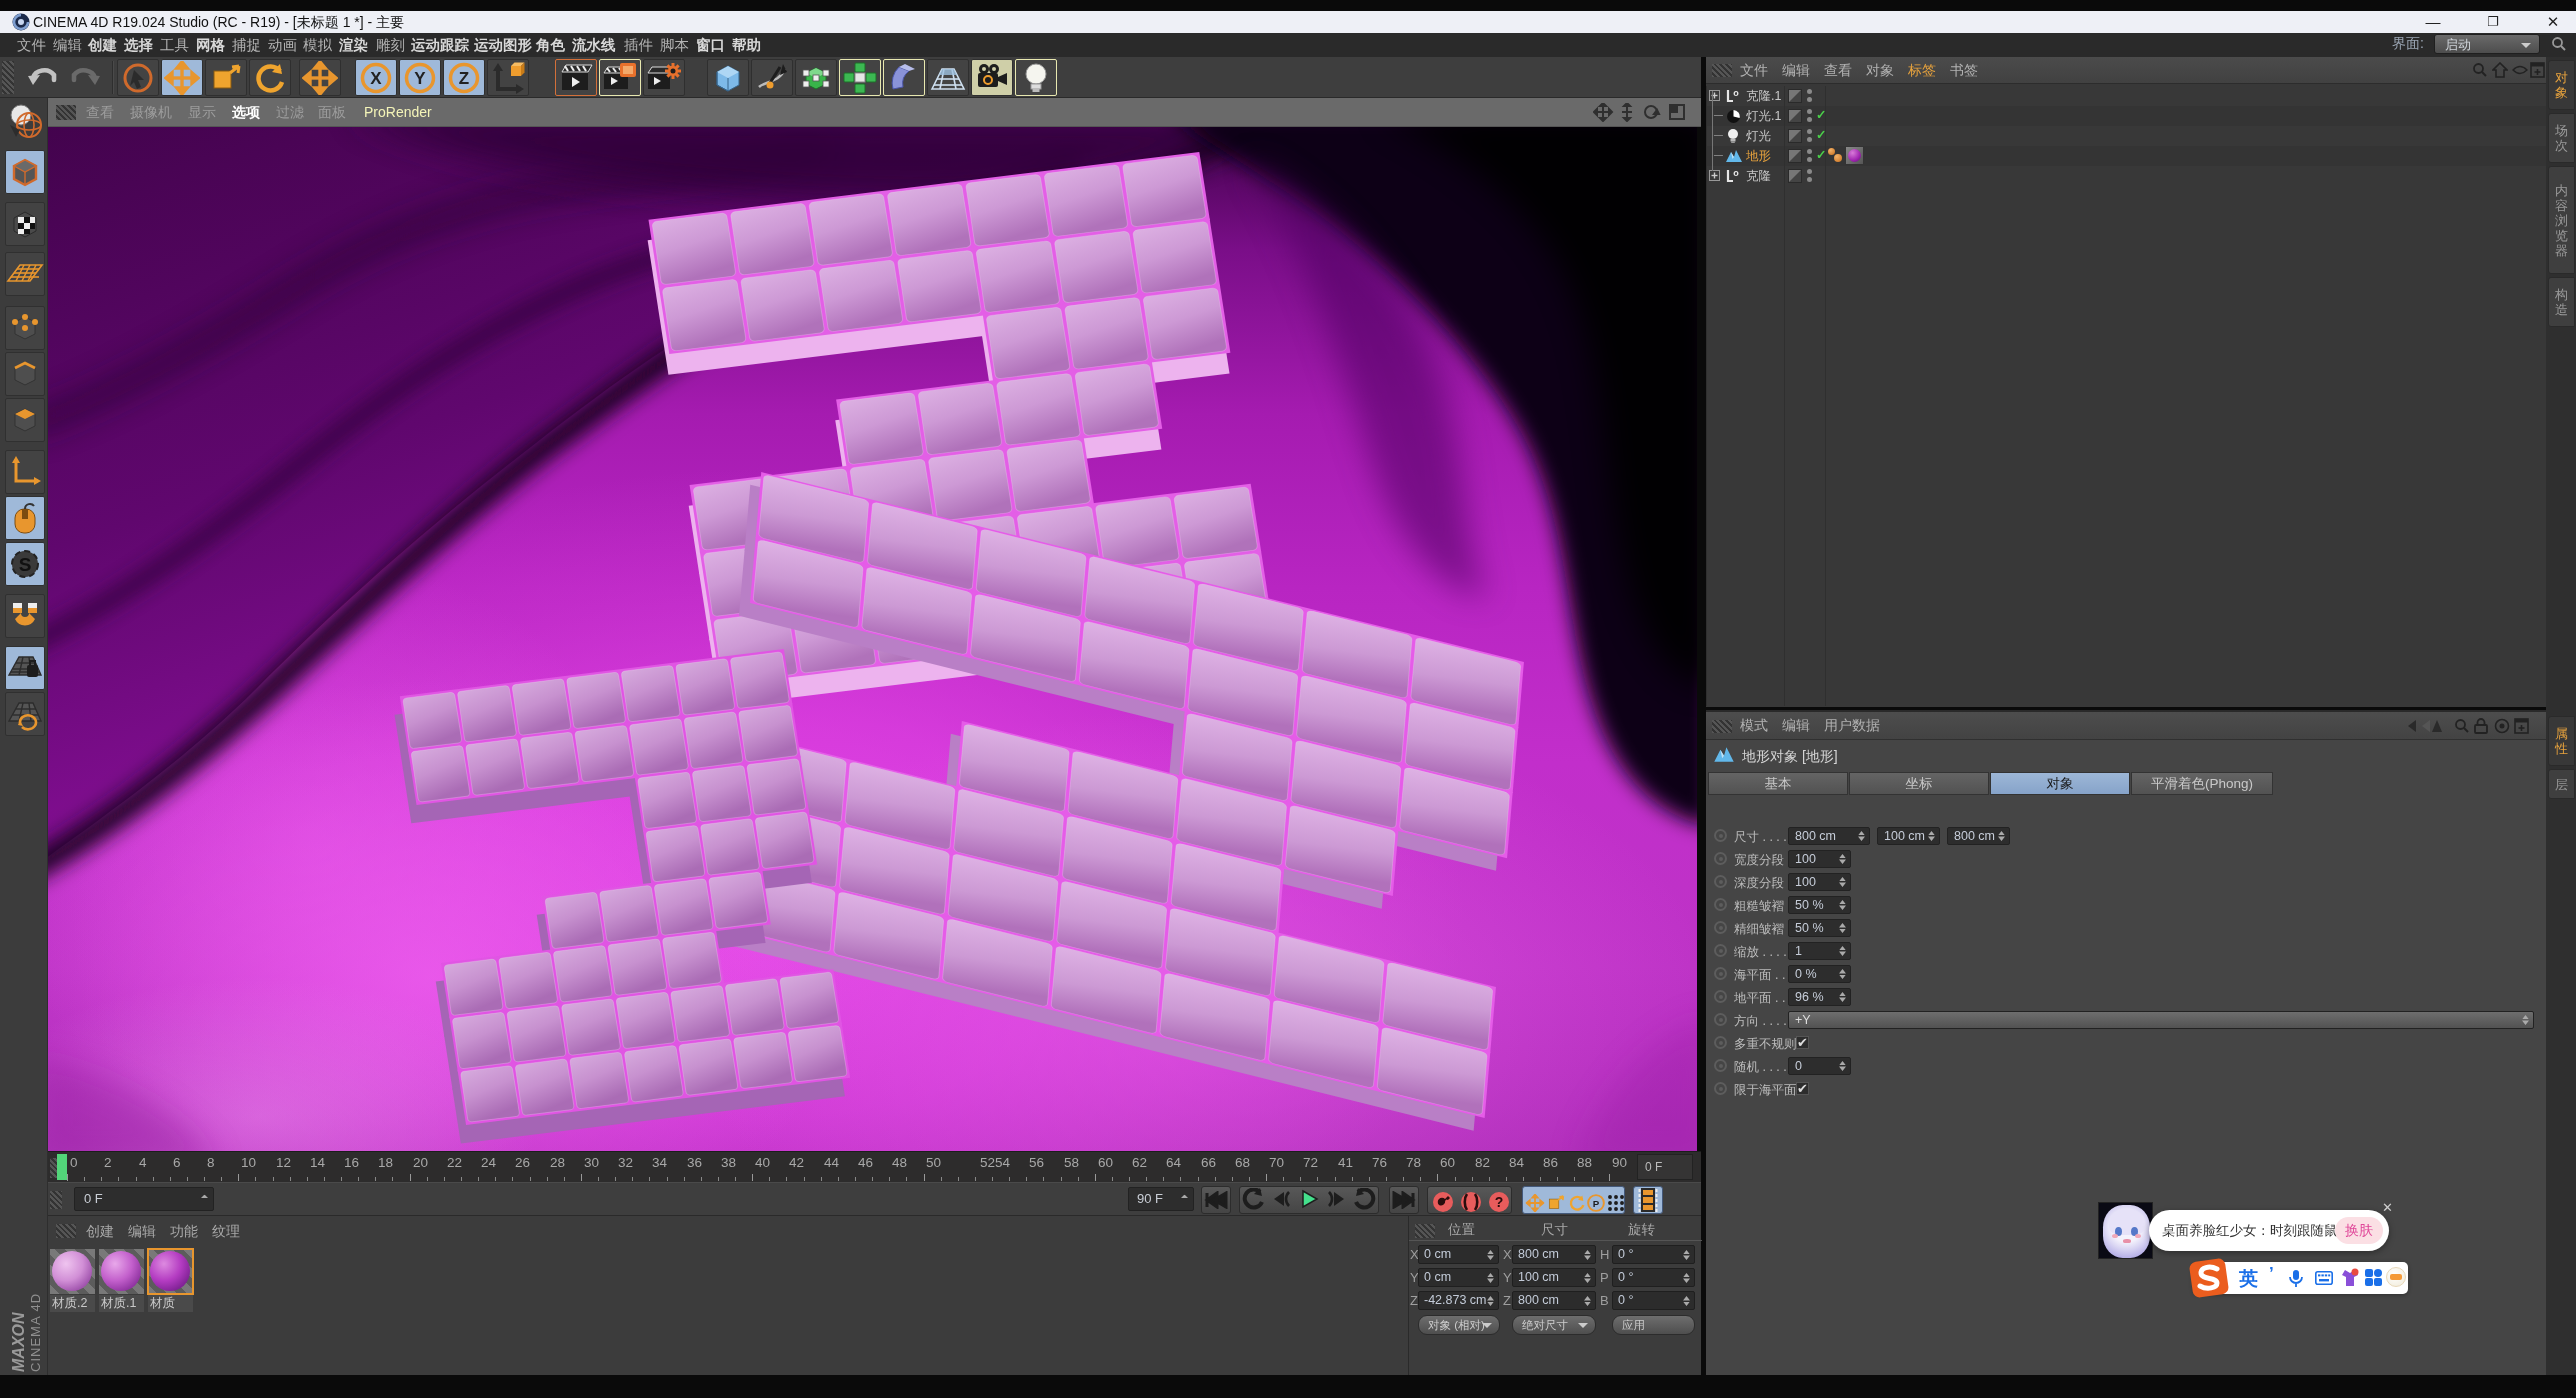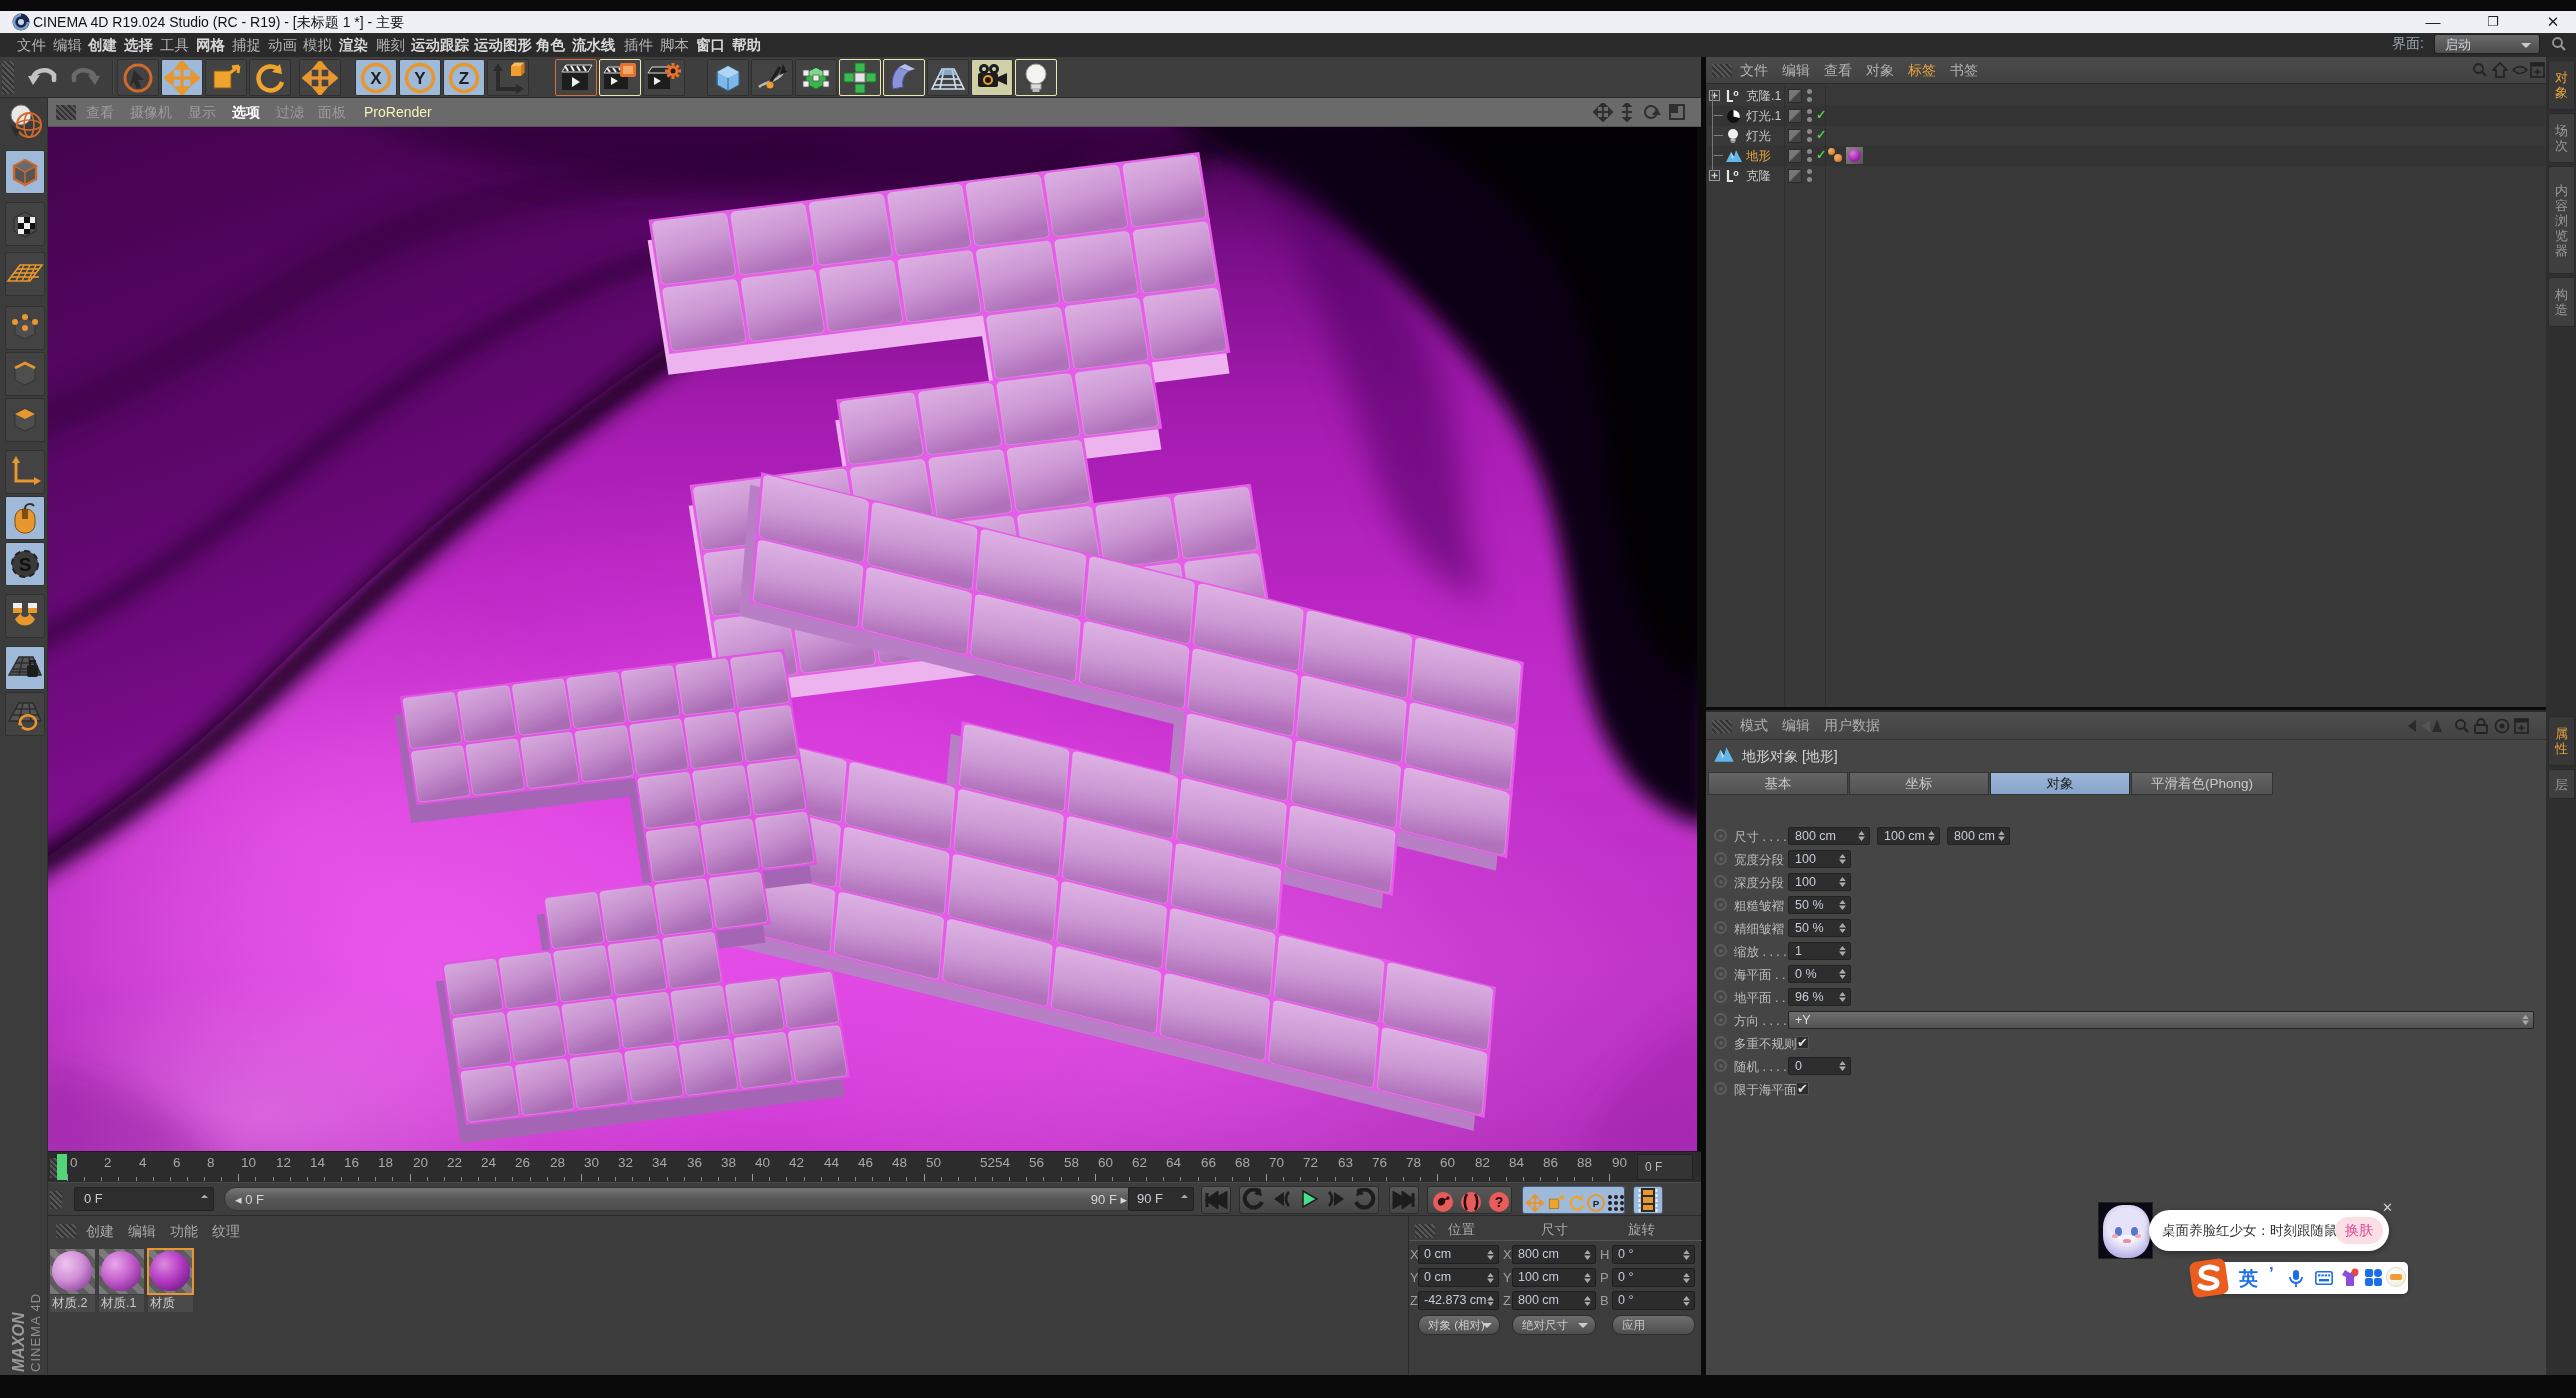--- a/index.html
+++ b/index.html
@@ -814,21 +814,21 @@
 <span class="num" style="left:947px">54</span>
 <span class="num" style="left:981px">56</span>
 <span class="num" style="left:1016px">58</span>
 <span class="num" style="left:1050px">60</span>
 <span class="num" style="left:1084px">62</span>
 <span class="num" style="left:1118px">64</span>
 <span class="num" style="left:1153px">66</span>
 <span class="num" style="left:1187px">68</span>
 <span class="num" style="left:1221px">70</span>
 <span class="num" style="left:1255px">72</span>
-<span class="num" style="left:1290px">63</span>
+<span class="num" style="left:1290px">41</span>
 <span class="num" style="left:1324px">76</span>
 <span class="num" style="left:1358px">78</span>
 <span class="num" style="left:1392px">60</span>
 <span class="num" style="left:1427px">82</span>
 <span class="num" style="left:1461px">84</span>
 <span class="num" style="left:1495px">86</span>
 <span class="num" style="left:1529px">88</span>
 <span class="num" style="left:1564px">90</span>
 <div class="tickb" style="left:19px"></div>
 <div class="tick" style="left:36px"></div>
@@ -920,24 +920,20 @@
 <div class="tick" style="left:1509px"></div>
 <div class="tick" style="left:1526px"></div>
 <div class="tick" style="left:1544px"></div>
 <div class="tickb" style="left:1561px"></div>  
       <div id="rulbox">0 F</div>
 </div>
 
 <div class="abs" id="playbar">
   <div class="abs hatch2" style="left:2px;top:8px;width:12px;height:18px"></div>
   <div class="spin" style="left:26px;top:4px;width:140px;height:24px;line-height:22px;padding-left:9px">0 F</div>
-  <div id="slider">
-        <span style="position:absolute;left:10px;top:4px">◂ 0 F</span>
-        <span style="position:absolute;right:12px;top:4px">90 F ▸</span>
-      </div>
   <div class="spin" style="left:1080px;top:4px;width:66px;height:24px;line-height:22px;padding-left:8px">90 F</div>
   <div class="pbtn" style="left:1153px;width:30px">
     <svg width="24" height="18" viewBox="0 0 24 18">
           <path d="M3 2 v14 M22 2 L10 9 22 16z M13 2 L3 9 13 16z" stroke="#1d1d1d" stroke-width="3" fill="#1d1d1d"></path>
         </svg>
   </div>
   <div class="pgrp" style="left:1191px;width:140px"></div>
   <div class="pcell" style="left:1191px;top:3px;width:28px">
         <svg width="24" height="22" viewBox="0 0 24 22">
           <path d="M19 4 A9 9 0 1 0 21 14" fill="none" stroke="#1d1d1d" stroke-width="4"></path>

